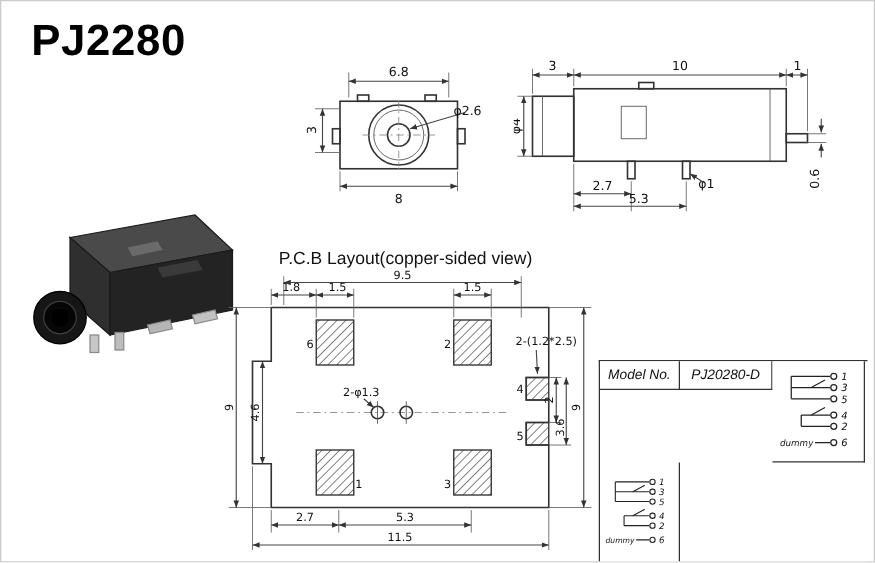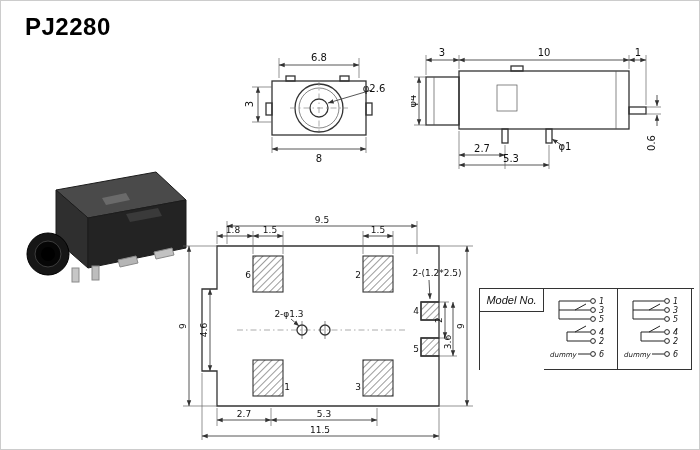--- a/index.html
+++ b/index.html
@@ -1,19 +1,19 @@
 <!DOCTYPE html>
 <html><head>
 <meta charset="utf-8">
 <style>
   html,body{margin:0;padding:0;background:#f2f2f2;}
   .page{position:relative;width:700px;height:450px;background:#ffffff;border:1px solid #cccccc;
         box-sizing:border-box;overflow:hidden;font-family:"Liberation Sans","DejaVu Sans",sans-serif;}
   .abs{position:absolute;}
-  .title{font-weight:bold;font-size:24px;color:#000;letter-spacing:.5px;}
+  .title{font-weight:bold;font-size:35px;color:#000;letter-spacing:.5px;}
   .pcbtitle{font-size:14px;color:#111;}
   svg text{font-family:"DejaVu Sans",sans-serif;font-size:10px;fill:#111;text-anchor:middle;}
   svg text.t9{font-size:9px;}
   svg text.t7{font-size:7px;}
   .outline{fill:none;stroke:#333;stroke-width:1.3;}
   .thin{stroke:#555;stroke-width:.7;fill:none;}
   .dim{stroke:#444;stroke-width:.9;fill:none;}
   .ext{stroke:#666;stroke-width:.7;}
   .cl{stroke:#888;stroke-width:.7;stroke-dasharray:6 3 1.5 3;}
   .pad{fill:url(#hpPcb);stroke:#333;stroke-width:1.1;}
@@ -154,20 +154,21 @@
       <g>
         <line x1="235" y1="60" x2="250" y2="60" class="ext"></line>
         <line x1="235" y1="67" x2="250" y2="67" class="ext"></line>
         <line x1="246" y1="48" x2="246" y2="59" class="dim" marker-end="url(#arSide)"></line>
         <line x1="246" y1="68" x2="246" y2="79" class="dim" marker-start="url(#arSide)"></line>
         <text x="244" y="96" transform="rotate(-90 244 96)">0.6</text>
       </g>
     </svg>
   </div>
 
+  <div class="abs pcbtitle" style="left:222px;top:197px;">P.C.B Layout(copper-sided view)</div>
 
   <div class="abs" style="left:176px;top:213px;">
     <svg width="302" height="234" viewBox="0 0 302 234">
       <defs>
         <marker id="arPcb" viewBox="0 0 10 10" refX="9" refY="5" markerWidth="7" markerHeight="7" orient="auto-start-reverse">
           <path d="M0,1.5 L9,5 L0,8.5 Z" fill="#333"></path>
         </marker>
         <pattern id="hpPcb" width="5" height="5" patternUnits="userSpaceOnUse" patternTransform="rotate(45)">
           <line x1="0" y1="0" x2="0" y2="5" stroke="#666" stroke-width="1.3"></line>
         </pattern>
@@ -263,20 +264,21 @@
         <line x1="25" y1="159" x2="25" y2="226" class="ext"></line>
         <line x1="262" y1="194" x2="262" y2="226" class="ext"></line>
         <line x1="25" y1="222" x2="262" y2="222" class="dim" marker-start="url(#arPcb)" marker-end="url(#arPcb)"></line>
         <text x="143" y="219" class="t9">11.5</text>
       </g>
     </svg>
   </div>
 
   <div class="abs tbl" style="left:478px;top:287px;width:214px;">
     <div class="cell hdr">Model No.</div>
+    <div class="cell hdr">PJ20280-D</div>
     <div class="cell bodyrow">
       <svg width="72" height="76" viewBox="0 0 72 76" class="schem">
         <line x1="14" y1="10" x2="14" y2="28"></line>
         <line x1="14" y1="10" x2="45" y2="10"></line>
           <circle cx="48" cy="10" r="2.4"></circle>
         <text x="54" y="13">1</text>
         <line x1="14" y1="19" x2="45" y2="19"></line>
           <line x1="30" y1="19" x2="41" y2="13"></line>
           <circle cx="48" cy="19" r="2.4"></circle>
         <text x="54" y="22">3</text>

